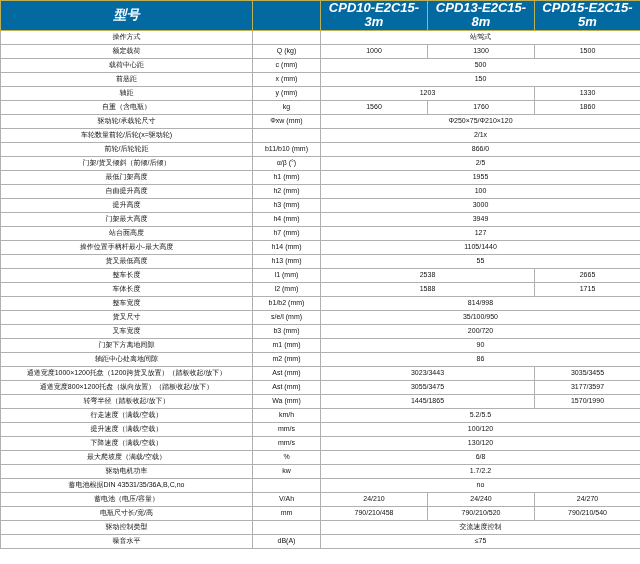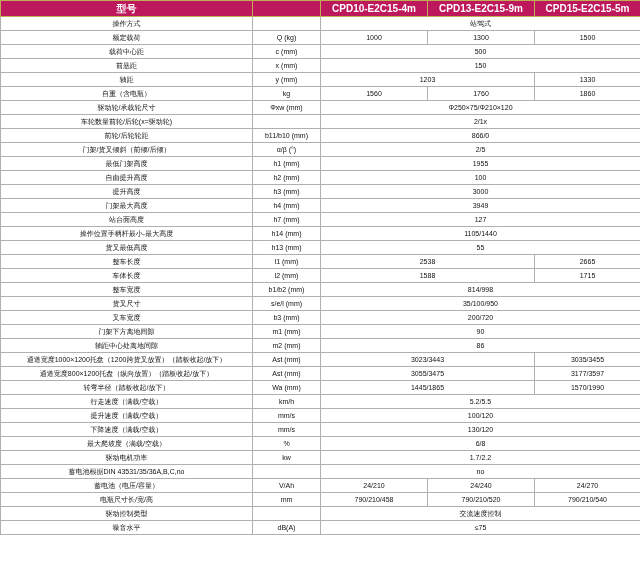--- a/index.html
+++ b/index.html
@@ -31,26 +31,27 @@
     height: 13px;
     color: #111;
   }
   col.c-label { width: 252px; }
   col.c-unit  { width: 68px; }
   col.c-m1    { width: 107px; }
   col.c-m2    { width: 107px; }
   col.c-m3    { width: 106px; }
 
   tr.header td {
-    background: #be185d;
+    background: #0369a1;
     color: #ffffff;
     font-weight: bold;
     height: 15px;
-    font-size: 10px;
+    font-size: 13px;
     border-color: #c0ae57;
+    font-style: italic;
   }
   td.label {
     padding: 0 2px;
   }
   td.unit {
     font-size: 6.5px;
   }
   td.val {
     font-size: 7px;
   }
@@ -63,22 +64,22 @@
     <col class="c-label">
     <col class="c-unit">
     <col class="c-m1">
     <col class="c-m2">
     <col class="c-m3">
   </colgroup>
   <tbody>
       <tr class="header">
         <td>型号</td>
         <td></td>
-        <td>CPD10-E2C15-4m</td>
-        <td>CPD13-E2C15-9m</td>
+        <td>CPD10-E2C15-3m</td>
+        <td>CPD13-E2C15-8m</td>
         <td>CPD15-E2C15-5m</td>
       </tr>
       <tr>
         <td class="label">操作方式</td>
         <td class="unit"></td>
         <td class="val" colspan="3">站驾式</td>
       </tr>
       <tr>
         <td class="label">额定载荷</td>
         <td class="unit">Q (kg)</td>

